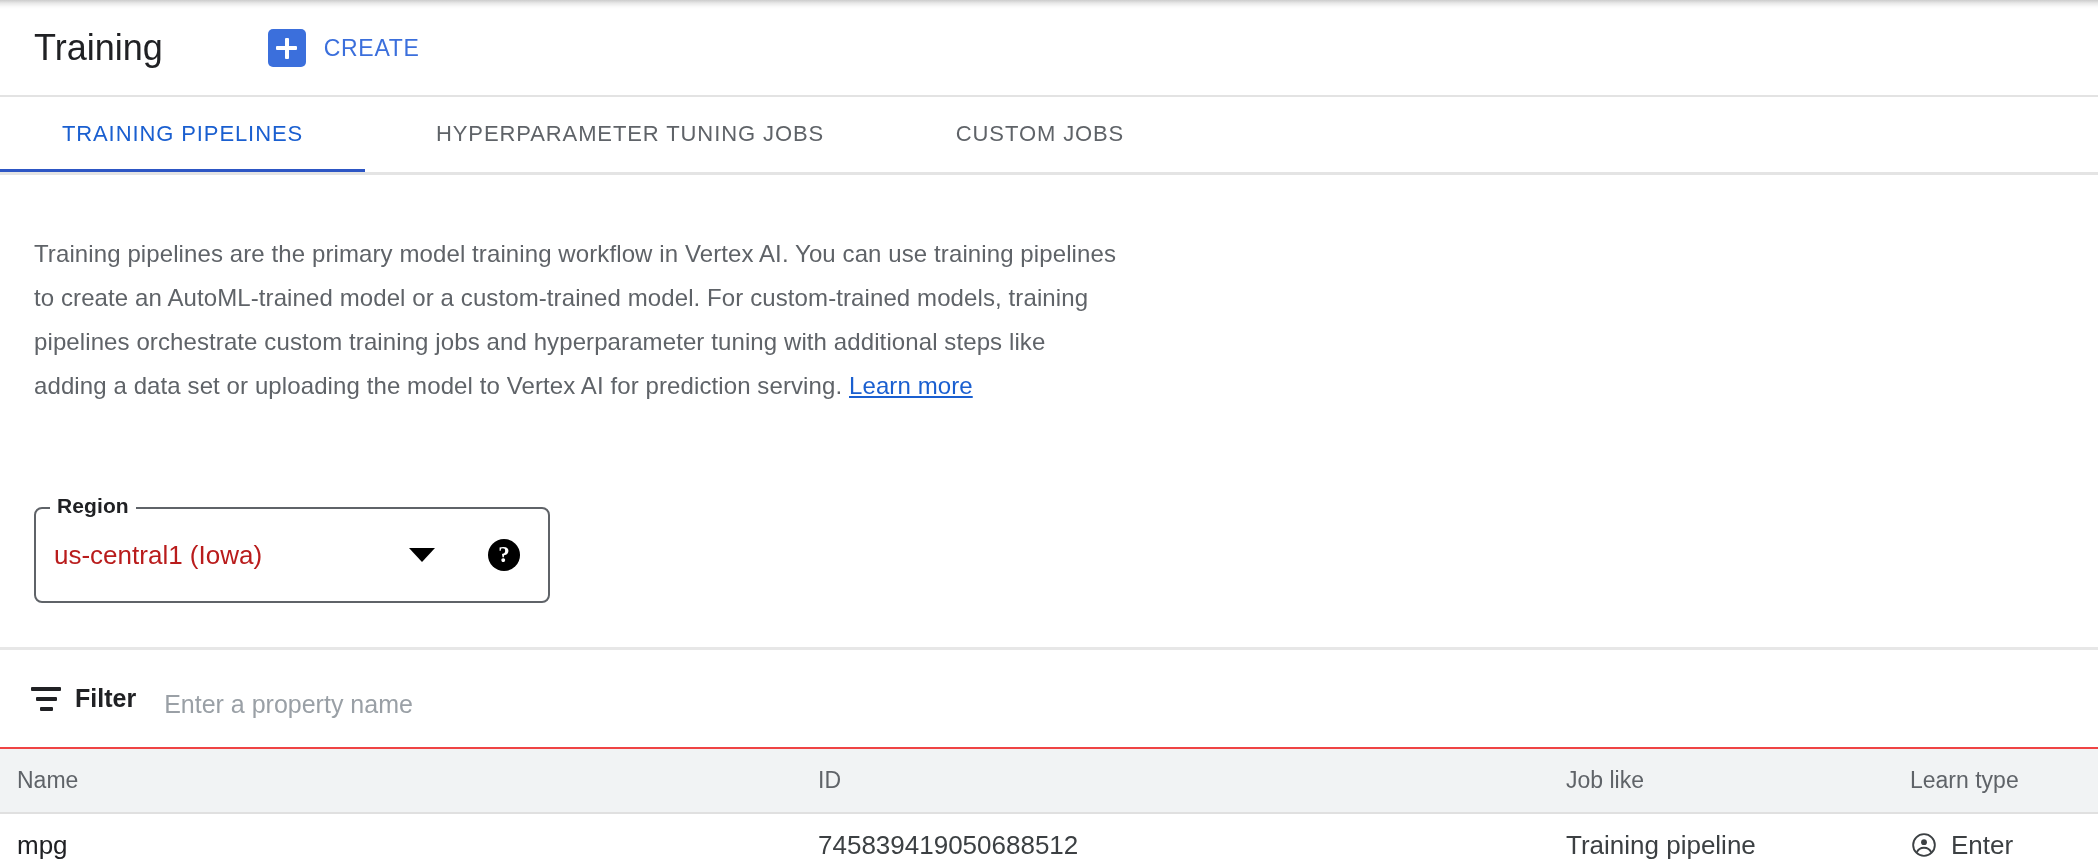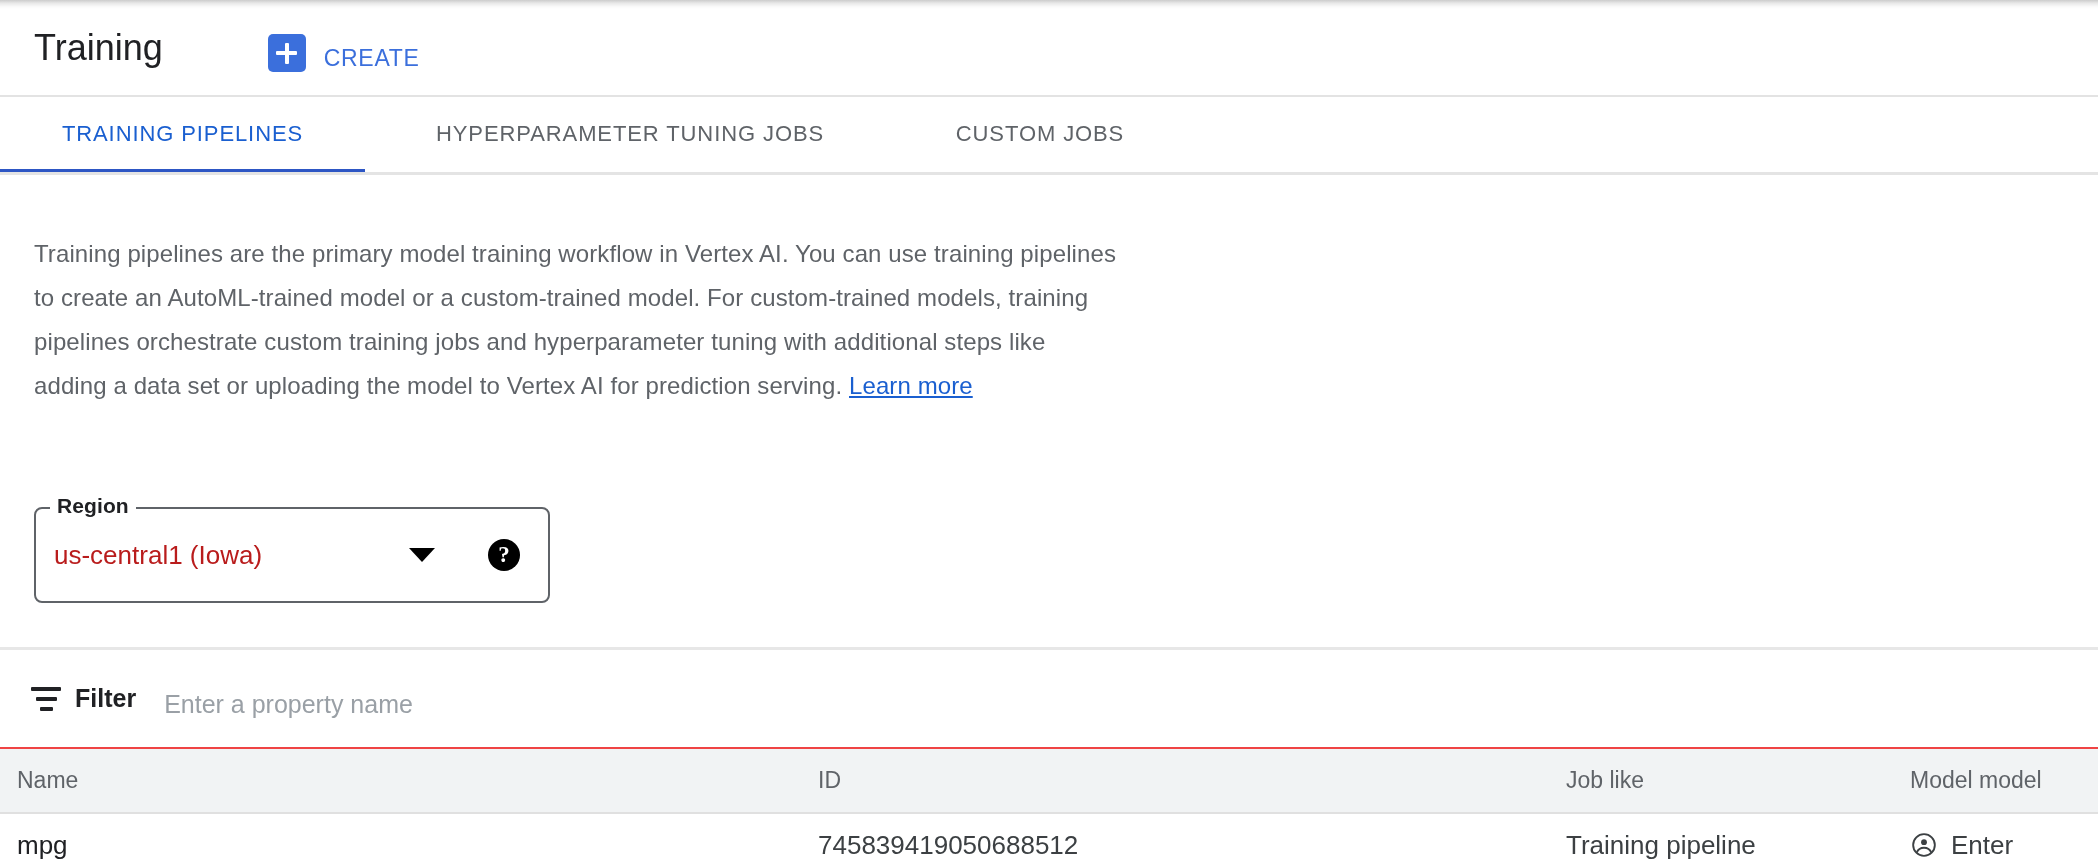--- a/index.html
+++ b/index.html
@@ -39,21 +39,21 @@
     margin-left: 34px;
     font-size: 36px;
     line-height: 44px;
     color: #202124;
     font-weight: 400;
     letter-spacing: 0;
     white-space: nowrap;
   }
   .create-btn {
     display: flex;
-    align-items: flex-end;
+    align-items: center;
     margin-left: 105px;
     height: 48px;
     cursor: pointer;
     background: none;
     border: none;
     padding: 0;
   }
   .create-plus {
     width: 38px;
     height: 38px;
@@ -383,21 +383,21 @@
   <div class="filter-label">Filter</div>
   <input class="filter-input" type="text" placeholder="Enter a property name" style="">
 </div>
 
 <div class="table">
   <div class="thead">
     <div class="th c-name">Name</div>
     <div class="th c-id">ID</div>
     <div class="th c-status">Status</div>
     <div class="th c-jobtype">Job like</div>
-    <div class="th c-modeltype">Model model</div>
+    <div class="th c-modeltype">Learn type</div>
   </div>
 
   <div class="trow">
     <div class="td name-cell c-name">mpg</div>
     <div class="td c-id">745839419050688512</div>
     <div class="td c-status cell-inline">
       <svg class="status-icon" viewBox="0 0 24 24">
         <path d="M12 3.2 A8.8 8.8 0 1 1 3.2 12" fill="none" stroke="#188038" stroke-width="2.6" stroke-linecap="round"></path>
         <path d="M12 3.2 L12 11.4 L17.2 7.6 Z" fill="#188038"></path>
       </svg>

